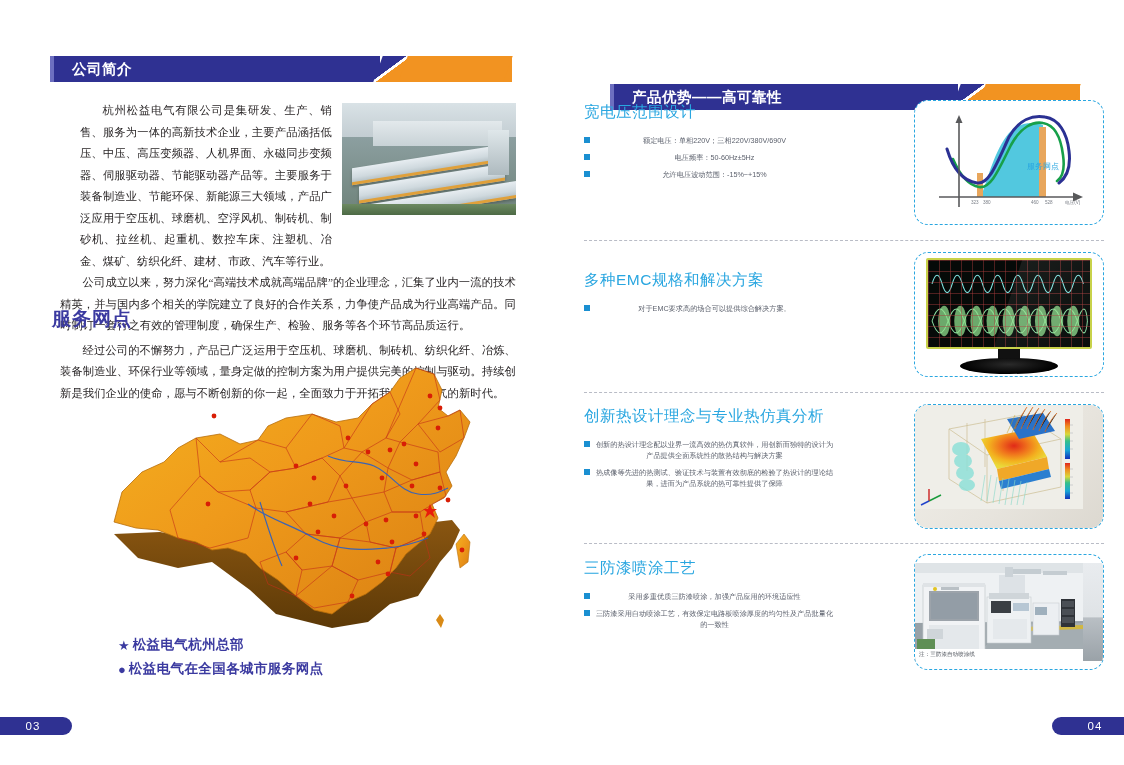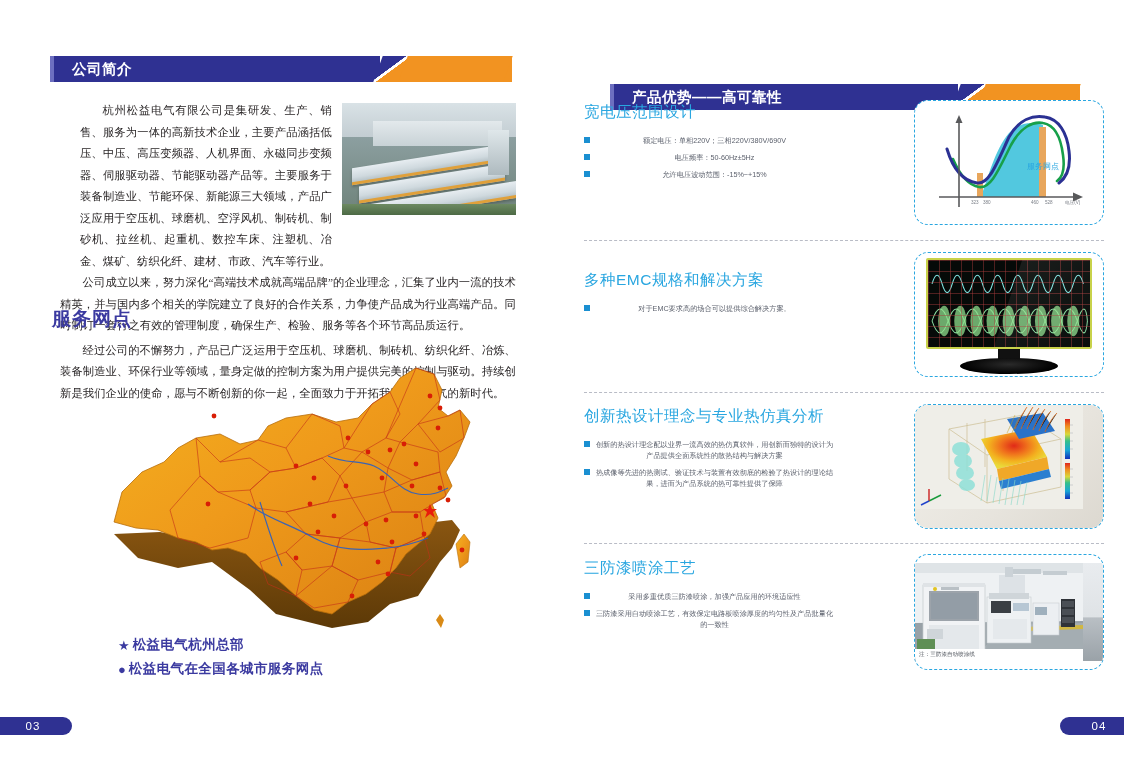--- a/index.html
+++ b/index.html
@@ -80,21 +80,21 @@
   .map-wrap { position:absolute; left:100px; top:352px; width:400px; height:290px; }
   .map-legend { position:absolute; left:118px; top:636px; }
   .legend-line { display:flex; align-items:center; gap:3px; margin-bottom:6px; }
   .legend-mark { color:#3b3aa0; font-size:13px; line-height:1; }
   .legend-text { color:#3b3aa0; font-size:13.5px; font-weight:bold; letter-spacing:.4px; }
 
   
   .pagenum { position:absolute; bottom:30px; height:18px; background:#2f3192;
     display:flex; align-items:center; color:#fff; font-size:11.5px; letter-spacing:1px; }
   .pagenum.left  { left:0;  width:72px; border-radius:0 9px 9px 0; justify-content:center; padding-right:6px;}
-  .pagenum.right { right:0; width:64px; border-radius:9px 0 0 9px; justify-content:center; padding-left:14px;}
+  .pagenum.right { right:0; width:72px; border-radius:9px 0 0 9px; justify-content:center; padding-left:14px;}
 
   
   .feature { position:absolute; left:22px; width:520px; display:flex; }
   .feature-text { width:250px; padding-top:2px; }
   .feat-title { font-size:15.5px; color:#29a6e0; letter-spacing:.5px; margin-bottom:12px; white-space:nowrap;}
   .bullets { list-style:none;text-align:center; }
   .bullet { display:flex; gap:5px; margin-bottom:6px; font-size:7.2px; color:#5a5f6b; line-height:11px; }
   .bullet-sq { flex:0 0 6px; width:6px; height:6px; background:#1a8fd1; margin-top:2px; }
   .bullet-txt { flex:1; }
 

